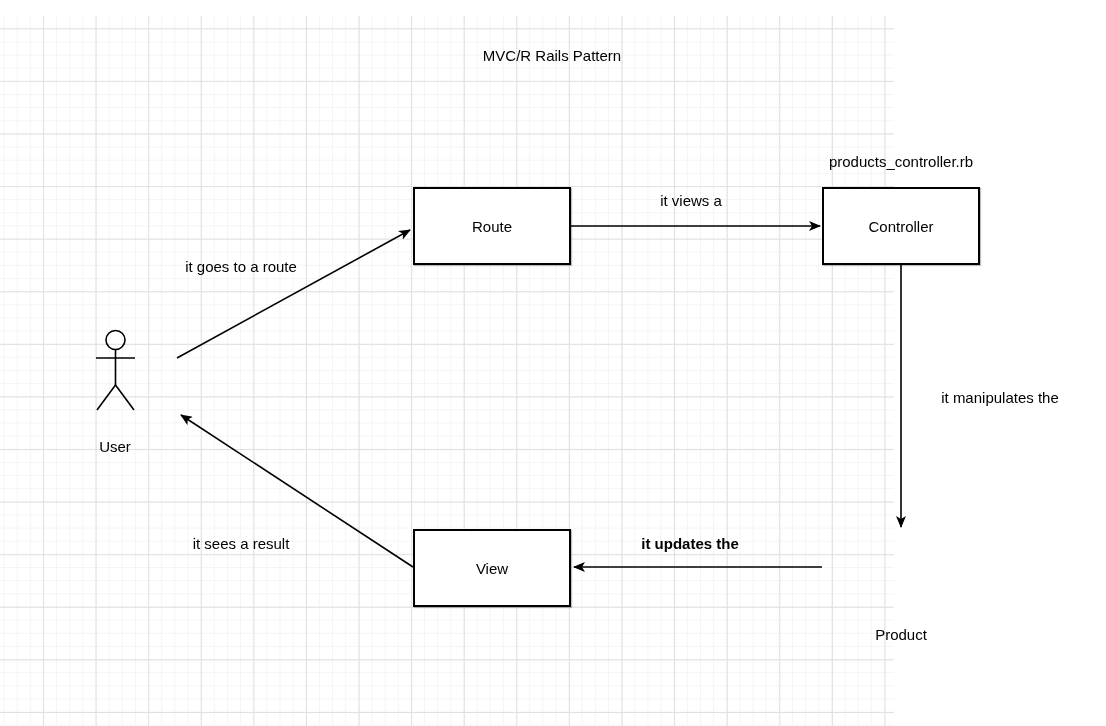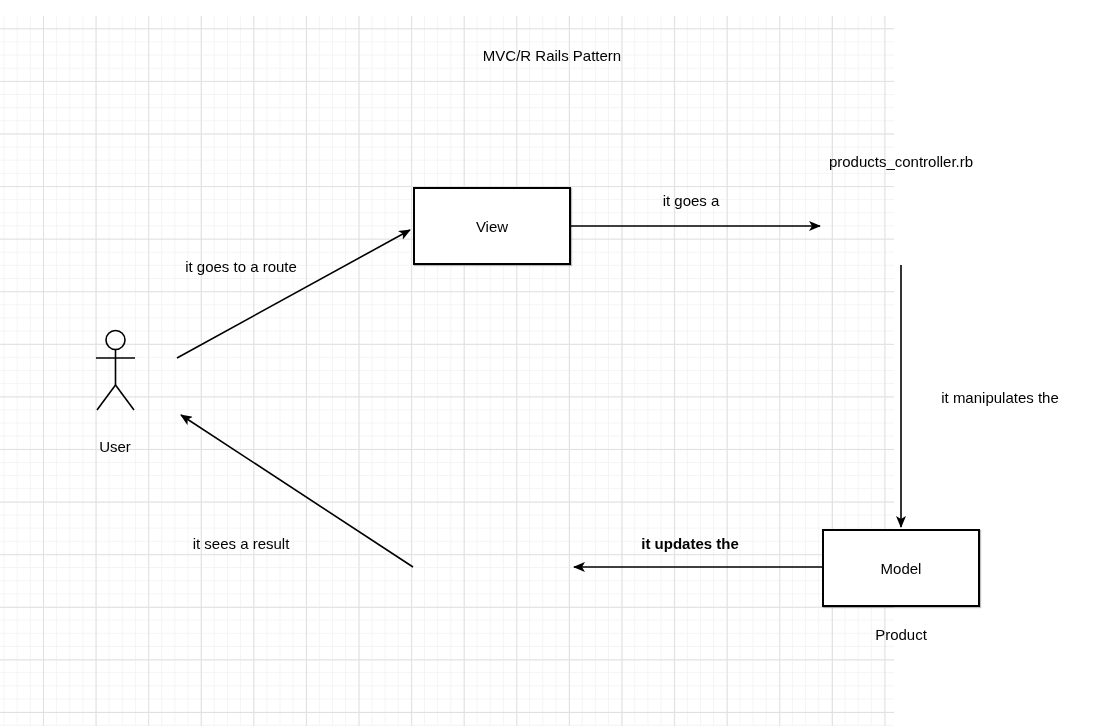--- a/index.html
+++ b/index.html
@@ -104,29 +104,32 @@
       <line x1="571" y1="210" x2="820" y2="210" marker-end="url(#arrowhead)"></line>
       <line x1="901" y1="249" x2="901" y2="511" marker-end="url(#arrowhead)"></line>
       <line x1="822" y1="551" x2="574" y2="551" marker-end="url(#arrowhead)"></line>
       <line x1="413" y1="551" x2="181" y2="399" marker-end="url(#arrowhead)"></line>
     </g>
   </svg>
 
   <div class="lbl" id="title-label">MVC/R Rails Pattern</div>
 
   <div class="node" id="node-route">
+    <span>Route</span>
+  </div>
+  <div class="node" id="node-controller">
+    <span>Controller</span>
+  </div>
+  <div class="node" id="node-view">
     <span>View</span>
-  </div>
-  <div class="node" id="node-model">
-    <span>Model</span>
   </div>
 
   <div class="lbl" id="controller-annot">products_controller.rb</div>
   <div class="lbl" id="model-annot">Product</div>
   <div class="lbl" id="user-label">User</div>
 
   <div class="lbl" id="edge-label-0">it goes to a route</div>
-  <div class="lbl" id="edge-label-1">it goes a</div>
+  <div class="lbl" id="edge-label-1">it views a</div>
   <div class="lbl" id="edge-label-2">it manipulates the</div>
   <div class="lbl" id="edge-label-3">it updates the</div>
   <div class="lbl" id="edge-label-4">it sees a result</div>
 
 </div>
 
 </body></html>

